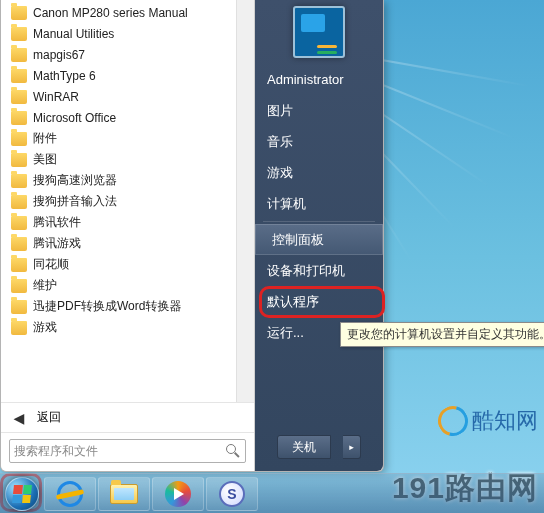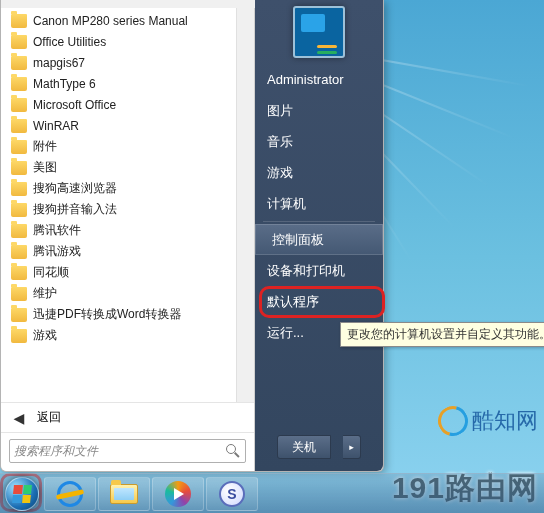--- a/index.html
+++ b/index.html
@@ -27,21 +27,20 @@
 
   
   .left-pane {
     width: 254px;
     background: #fff;
     display: flex;
     flex-direction: column;
     border-right: 1px solid #d0d0d0;
     border-radius: 0 0 0 6px;
     position: relative;
-    margin-top: 8px;
   }
   .program-list {
     flex: 1;
     overflow: hidden;
     padding: 2px 0;
     position: relative;
   }
   .program-list::after { 
     content:"";
     position:absolute;
@@ -113,21 +112,20 @@
     border-top:1px solid #e5e5e5;
   }
   .search-box{
     width:100%; height:24px;
     display:flex;align-items:center;
     border:1px solid #b0b0b0;
     border-radius:2px;
     background:#fff;
     padding:0 4px;
     color:#888;
-    font-style:italic;
   }
   .search-box span.ph{flex:1;}
   .search-icon{
     width:16px;height:16px;
     position:relative;
   }
   .search-icon::before{
     content:"";position:absolute;
     width:8px;height:8px;border:1.5px solid #7a7a7a;
     border-radius:50%;top:1px;left:1px;
@@ -323,37 +321,37 @@
 
   <div class="left-pane">
     <div class="program-list" id="program-list">
 
       <div class="folder-item">
           <span class="folder-icon"></span>
           <span>Canon MP280 series Manual</span>
         </div>
         <div class="folder-item">
           <span class="folder-icon"></span>
-          <span>Office Utilities</span>
+          <span>Manual Utilities</span>
         </div>
         <div class="folder-item">
           <span class="folder-icon"></span>
           <span>mapgis67</span>
         </div>
         <div class="folder-item">
           <span class="folder-icon"></span>
           <span>MathType 6</span>
         </div>
         <div class="folder-item">
           <span class="folder-icon"></span>
+          <span>WinRAR</span>
+        </div>
+        <div class="folder-item">
+          <span class="folder-icon"></span>
           <span>Microsoft Office</span>
-        </div>
-        <div class="folder-item">
-          <span class="folder-icon"></span>
-          <span>WinRAR</span>
         </div>
         <div class="folder-item">
           <span class="folder-icon"></span>
           <span>附件</span>
         </div>
         <div class="folder-item">
           <span class="folder-icon"></span>
           <span>美图</span>
         </div>
         <div class="folder-item">

